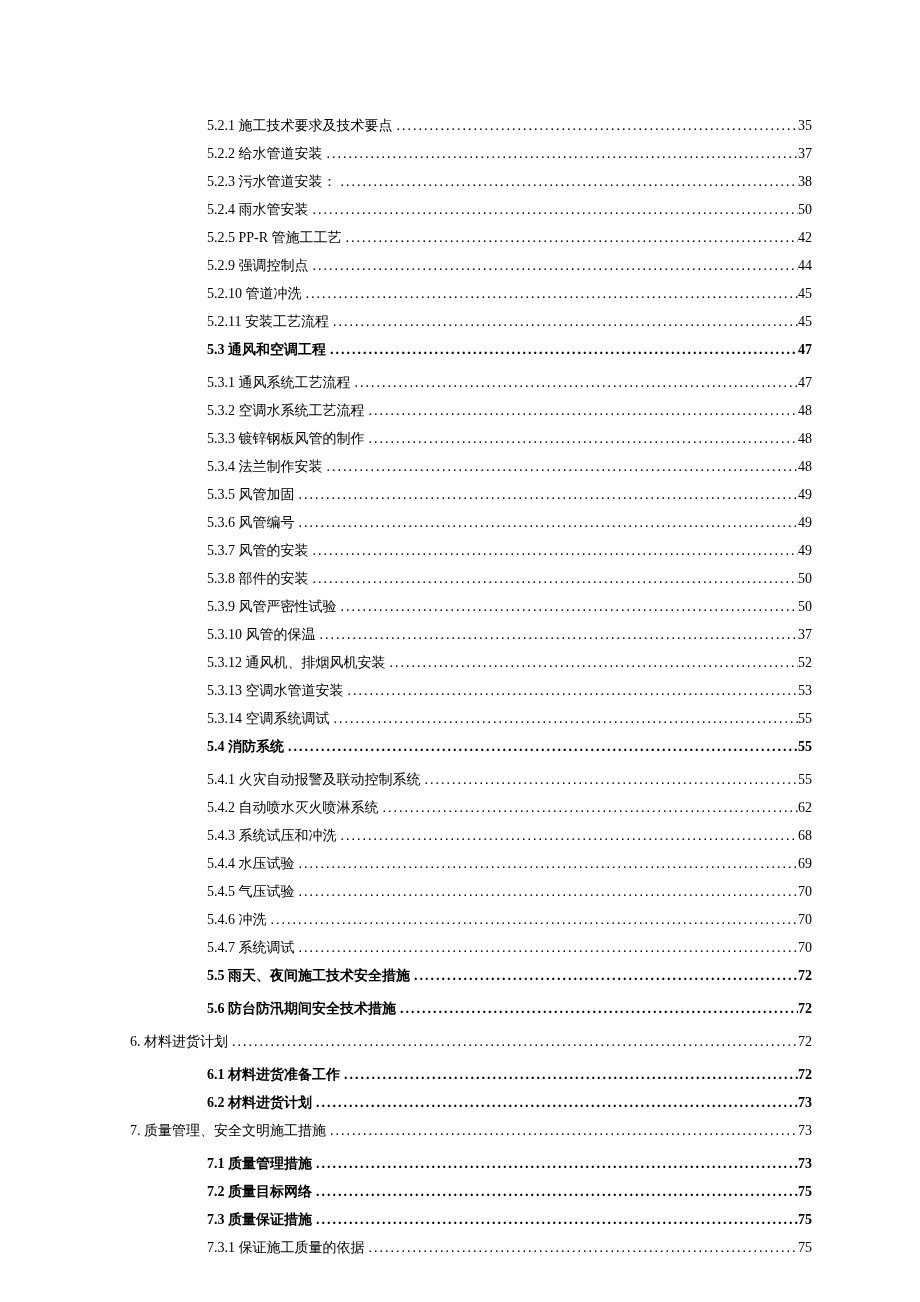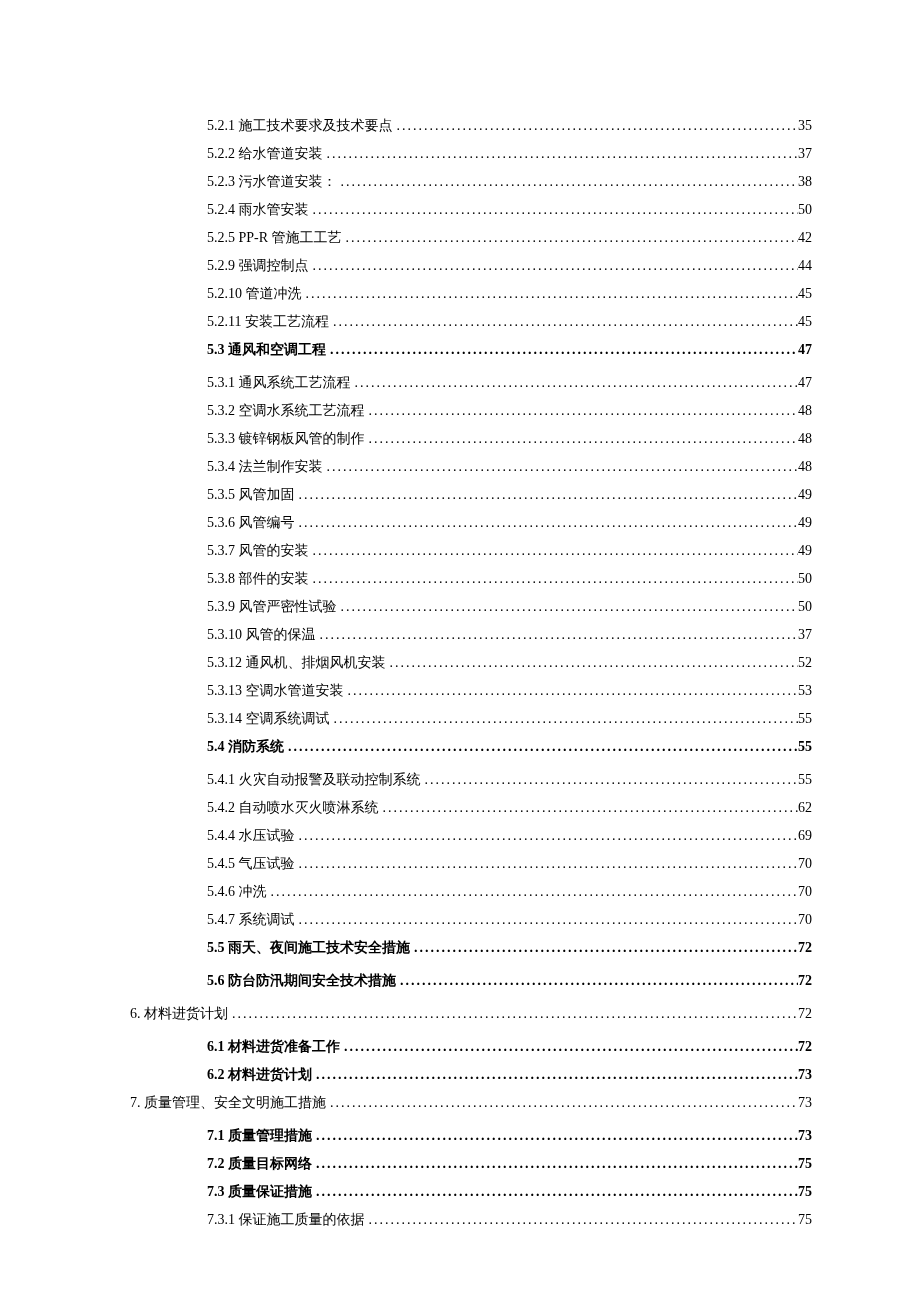--- a/index.html
+++ b/index.html
@@ -175,20 +175,25 @@
       <span class="toc-label">5.4.1  火灾自动报警及联动控制系统</span>
       <span class="toc-dots"></span>
       <span class="toc-page">55</span>
     </div>
     <div class="toc-entry toc-level-3">
       <span class="toc-label">5.4.2 自动喷水灭火喷淋系统</span>
       <span class="toc-dots"></span>
       <span class="toc-page">62</span>
     </div>
     <div class="toc-entry toc-level-3">
+      <span class="toc-label">5.4.3 系统试压和冲洗</span>
+      <span class="toc-dots"></span>
+      <span class="toc-page">68</span>
+    </div>
+    <div class="toc-entry toc-level-3">
       <span class="toc-label">5.4.4 水压试验</span>
       <span class="toc-dots"></span>
       <span class="toc-page">69</span>
     </div>
     <div class="toc-entry toc-level-3">
       <span class="toc-label">5.4.5 气压试验</span>
       <span class="toc-dots"></span>
       <span class="toc-page">70</span>
     </div>
     <div class="toc-entry toc-level-3">

